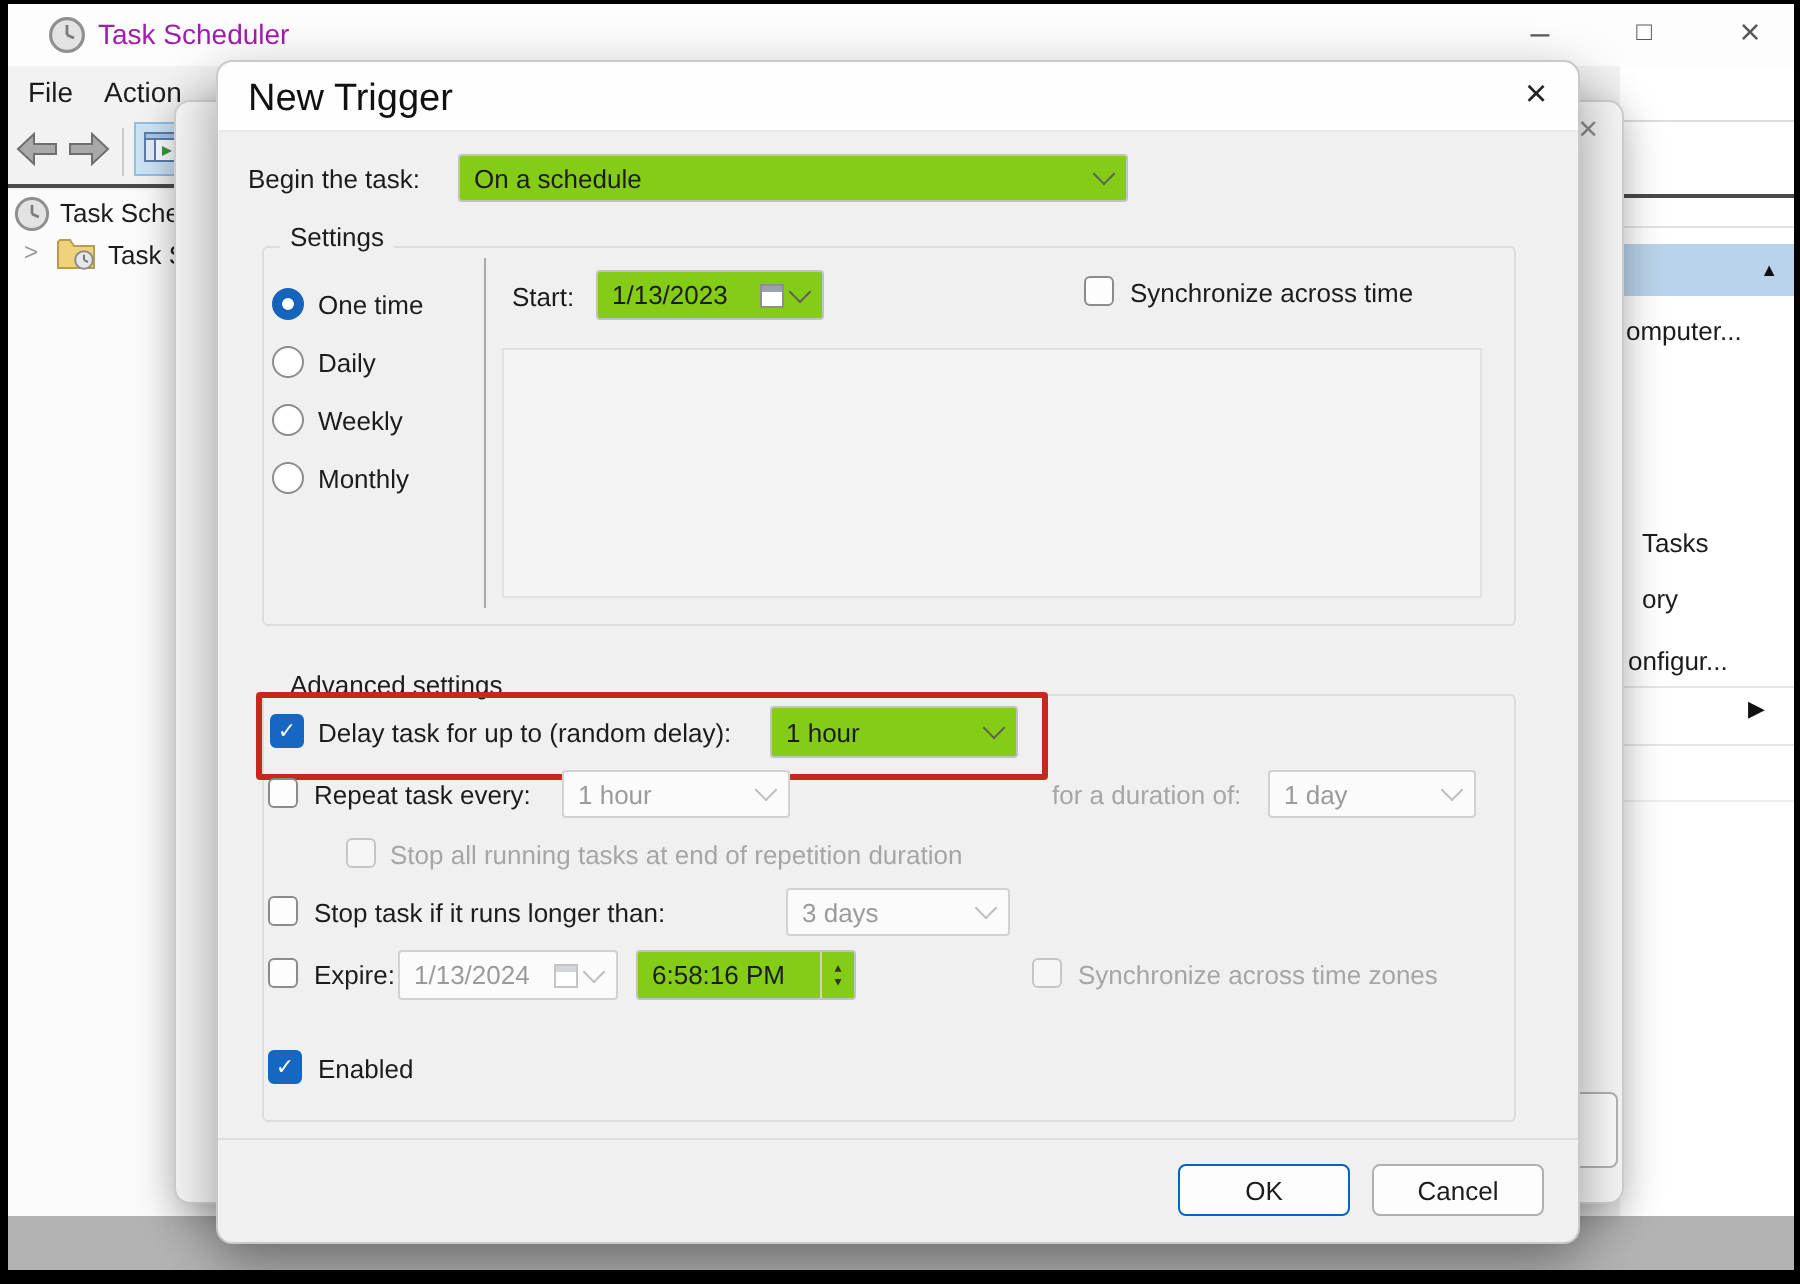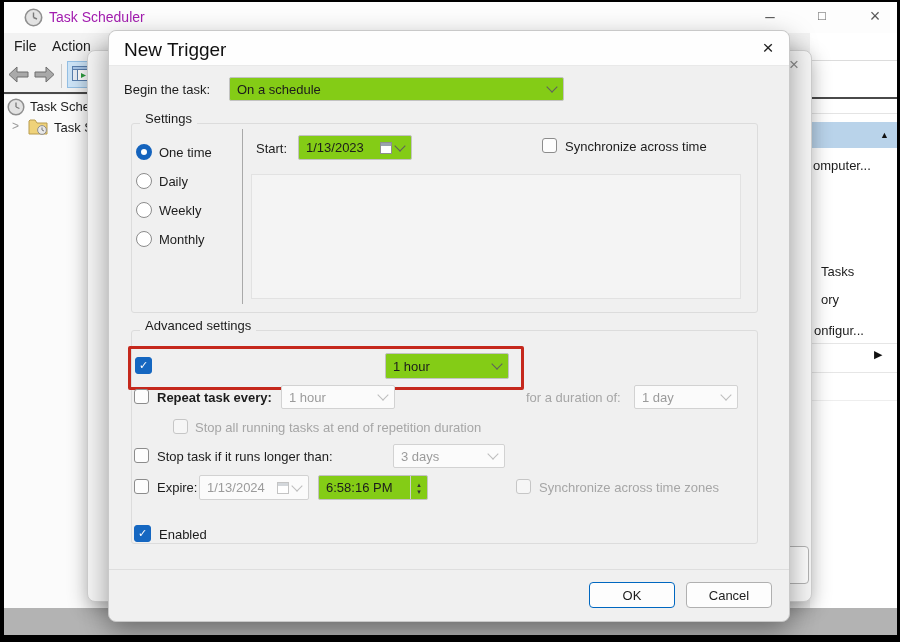--- a/index.html
+++ b/index.html
@@ -166,33 +166,34 @@
     <div class="abs combo" style="left:189px;top:104px;width:114px;height:25px;">
       <span class="val txt">1/13/2023</span>
       <span class="cal"></span>
       <span class="chev"></span>
     </div>
     <div class="abs cb" style="left:433px;top:107px;" data-checked="false"></div>
     <div class="abs txt" style="left:456px;top:108px;">Synchronize across time</div>
 
     <div class="abs" style="left:142px;top:143px;width:490px;height:125px;background:#f4f4f4;border:1px solid #e2e2e2;box-sizing:border-box;"></div>
 
-    <div class="abs grp" style="left:22px;top:299px;width:625px;height:212px;">
+    <div class="abs grp" style="left:22px;top:316px;width:625px;height:212px;">
       <span class="legend txt">Advanced settings</span>
     </div>
 
     <div class="abs redbox" style="left:19px;top:315px;width:390px;height:38px;"></div>
     <div class="abs cb big" style="left:26px;top:326px;" data-checked="true"></div>
+    <div class="abs txt" style="left:50px;top:328px;">Delay task for up to (random delay):</div>
     <div class="abs combo" style="left:276px;top:322px;width:124px;height:26px;">
       <span class="val txt">1 hour</span>
       <span class="chev"></span>
     </div>
 
     <div class="abs cb" style="left:25px;top:358px;" data-checked="false"></div>
-    <div class="abs txt" style="left:48px;top:359px;font-weight:bold;">Repeat task every:</div>
+    <div class="abs txt" style="left:48px;top:359px;">Repeat task every:</div>
     <div class="abs combo dis" style="left:172px;top:354px;width:114px;height:24px;">
       <span class="val txt combo-gray">1 hour</span>
       <span class="chev dis"></span>
     </div>
     <div class="abs txt gray" style="left:417px;top:359px;">for a duration of:</div>
     <div class="abs combo dis" style="left:525px;top:354px;width:104px;height:24px;">
       <span class="val txt combo-gray">1 day</span>
       <span class="chev dis"></span>
     </div>
 

